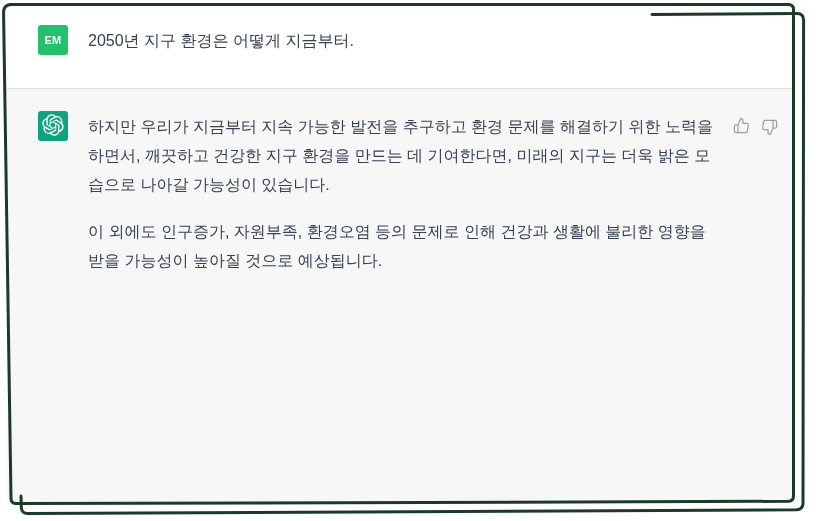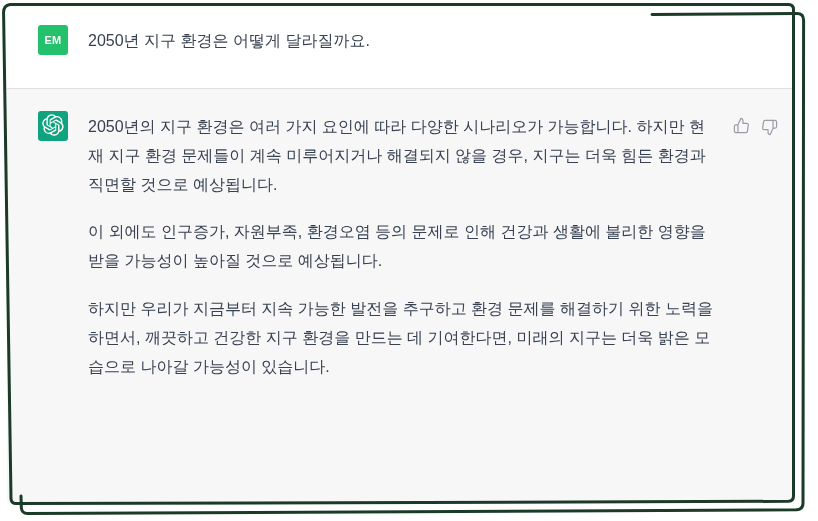--- a/index.html
+++ b/index.html
@@ -93,37 +93,36 @@
   }
 </style>
 </head>
 <body>
 
 <div class="screenshot">
 
   <div class="chat-row user">
     <div class="avatar user-avatar">EM</div>
     <div class="msg">
-      <p>2050년 지구 환경은 어떻게 달라질까요.</p>
+      <p>2050년 지구 환경은 어떻게 지금부터.</p>
     </div>
   </div>
 
   <div class="chat-row assistant">
     <div class="avatar assistant-avatar">
       <span>
         <svg viewBox="0 0 41 41" fill="#ffffff" xmlns="http://www.w3.org/2000/svg">
           <path d="M37.532 16.87a9.963 9.963 0 0 0-.856-8.184 10.078 10.078 0 0 0-10.855-4.835A9.964 9.964 0 0 0 18.306.5a10.079 10.079 0 0 0-9.614 6.977 9.967 9.967 0 0 0-6.664 4.834 10.08 10.08 0 0 0 1.24 11.817 9.965 9.965 0 0 0 .856 8.185 10.079 10.079 0 0 0 10.855 4.835 9.965 9.965 0 0 0 7.516 3.35 10.078 10.078 0 0 0 9.617-6.981 9.967 9.967 0 0 0 6.663-4.834 10.079 10.079 0 0 0-1.243-11.813ZM22.498 37.886a7.474 7.474 0 0 1-4.799-1.735c.061-.033.168-.091.237-.134l7.964-4.6a1.294 1.294 0 0 0 .655-1.134V19.054l3.366 1.944a.12.12 0 0 1 .066.092v9.299a7.505 7.505 0 0 1-7.49 7.496ZM6.392 31.006a7.471 7.471 0 0 1-.894-5.023c.06.036.162.099.237.141l7.964 4.6a1.297 1.297 0 0 0 1.308 0l9.724-5.614v3.888a.12.12 0 0 1-.048.103l-8.051 4.649a7.504 7.504 0 0 1-10.24-2.744ZM4.297 13.62A7.469 7.469 0 0 1 8.2 10.333c0 .068-.004.19-.004.274v9.201a1.294 1.294 0 0 0 .654 1.132l9.723 5.614-3.366 1.944a.12.12 0 0 1-.114.01L7.04 23.856a7.504 7.504 0 0 1-2.743-10.237Zm27.658 6.437-9.724-5.615 3.367-1.943a.121.121 0 0 1 .113-.01l8.052 4.648a7.498 7.498 0 0 1-1.158 13.528v-9.476a1.293 1.293 0 0 0-.65-1.132Zm3.35-5.043c-.059-.037-.162-.099-.236-.141l-7.965-4.6a1.298 1.298 0 0 0-1.308 0l-9.723 5.614v-3.888a.12.12 0 0 1 .048-.103l8.05-4.645a7.497 7.497 0 0 1 11.135 7.763Zm-21.063 6.929-3.367-1.944a.12.12 0 0 1-.065-.092v-9.299a7.497 7.497 0 0 1 12.293-5.756 6.94 6.94 0 0 0-.236.134l-7.965 4.6a1.294 1.294 0 0 0-.654 1.132l-.006 11.225Zm1.829-3.943 4.33-2.501 4.332 2.5v5l-4.331 2.5-4.331-2.5Z"></path>
         </svg>
       </span>
     </div>
 
     <div class="msg">
-      <p>2050년의 지구 환경은 여러 가지 요인에 따라 다양한 시나리오가 가능합니다. 하지만 현재 지구 환경 문제들이 계속 미루어지거나 해결되지 않을 경우, 지구는 더욱 힘든 환경과 직면할 것으로 예상됩니다.</p>
+      <p>하지만 우리가 지금부터 지속 가능한 발전을 추구하고 환경 문제를 해결하기 위한 노력을 하면서, 깨끗하고 건강한 지구 환경을 만드는 데 기여한다면, 미래의 지구는 더욱 밝은 모습으로 나아갈 가능성이 있습니다.</p>
       <p>이 외에도 인구증가, 자원부족, 환경오염 등의 문제로 인해 건강과 생활에 불리한 영향을 받을 가능성이 높아질 것으로 예상됩니다.</p>
-      <p>하지만 우리가 지금부터 지속 가능한 발전을 추구하고 환경 문제를 해결하기 위한 노력을 하면서, 깨끗하고 건강한 지구 환경을 만드는 데 기여한다면, 미래의 지구는 더욱 밝은 모습으로 나아갈 가능성이 있습니다.</p>
     </div>
 
     <div class="actions">
       <button class="action-btn">
         <span>
           <svg viewBox="0 0 24 24" fill="none" stroke="currentColor" stroke-width="1.7" stroke-linecap="round" stroke-linejoin="round">
             <path d="M14 9V5a3 3 0 0 0-3-3l-4 9v11h11.28a2 2 0 0 0 2-1.7l1.38-9a2 2 0 0 0-2-2.3zM7 22H4a2 2 0 0 1-2-2v-7a2 2 0 0 1 2-2h3"></path>
           </svg>
         </span>
       </button>

